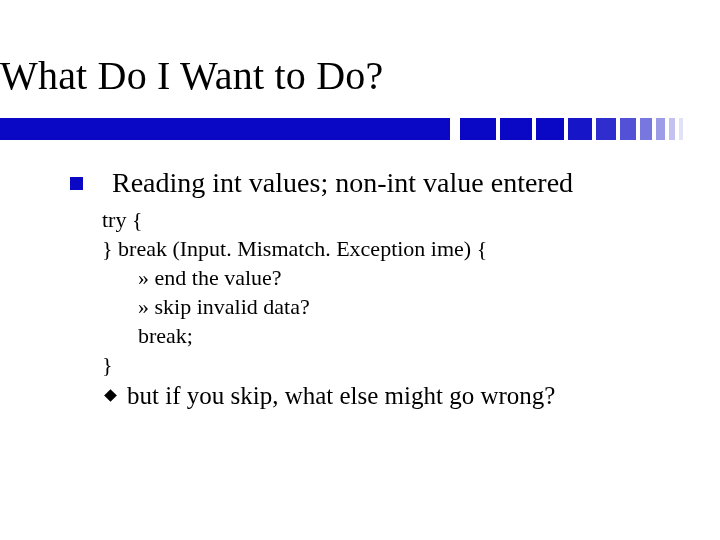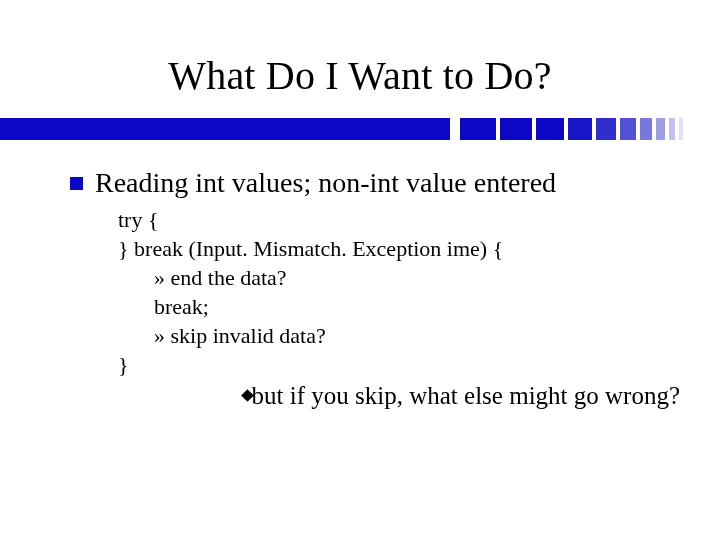--- a/index.html
+++ b/index.html
@@ -16,21 +16,20 @@
     position: relative;
     width: 720px;
     height: 540px;
     box-sizing: border-box;
   }
   .title {
     position: absolute;
     top: 52px;
     left: 0;
     width: 720px;
-    text-align: center;
     font-size: 40px;
     font-weight: 400;
     letter-spacing: 0.2px;
   }
   .hr-area {
     position: absolute;
     top: 118px;
     left: 0;
     width: 720px;
     height: 22px;
@@ -51,45 +50,45 @@
     position: absolute;
     top: 166px;
     left: 70px;
     width: 610px;
     font-size: 28px;
     line-height: 1.18;
   }
   .bullet-row {
     display: flex;
     align-items: center;
-    gap: 12px;
+    gap: 29px;
   }
   .sq-bullet {
     width: 13px;
     height: 13px;
     background: #0a08c4;
     flex: 0 0 auto;
     margin-top: 2px;
   }
   .code-block {
     margin-top: 6px;
-    margin-left: 48px;
+    margin-left: 32px;
     font-size: 22px;
     line-height: 1.32;
   }
   .code-indent {
     padding-left: 36px;
   }
   .sub-bullet-row {
     display: flex;
     align-items: center;
+    gap: 12px;
     margin-left: 36px;
     margin-top: 2px;
     font-size: 25px;
-    justify-content: flex-end;
   }
   .dia-bullet {
     width: 9px;
     height: 9px;
     background: #000;
     transform: rotate(45deg);
     flex: 0 0 auto;
   }
 </style>
 </head>
@@ -117,23 +116,23 @@
   <div class="content">
 
     <div class="bullet-row">
       <div class="sq-bullet"></div>
       <div>Reading int values; non-int value entered</div>
     </div>
 
     <div class="code-block">
       <div>try {</div>
       <div>} break (Input. Mismatch. Exception ime) {</div>
-      <div class="code-indent">» end the data?</div>
+      <div class="code-indent">» end the value?</div>
+      <div class="code-indent">» skip invalid data?</div>
       <div class="code-indent">break;</div>
-      <div class="code-indent">» skip invalid data?</div>
       <div>}</div>
     </div>
 
     <div class="sub-bullet-row">
       <div class="dia-bullet"></div>
       <div>but if you skip, what else might go wrong?</div>
     </div>
 
   </div>
 

